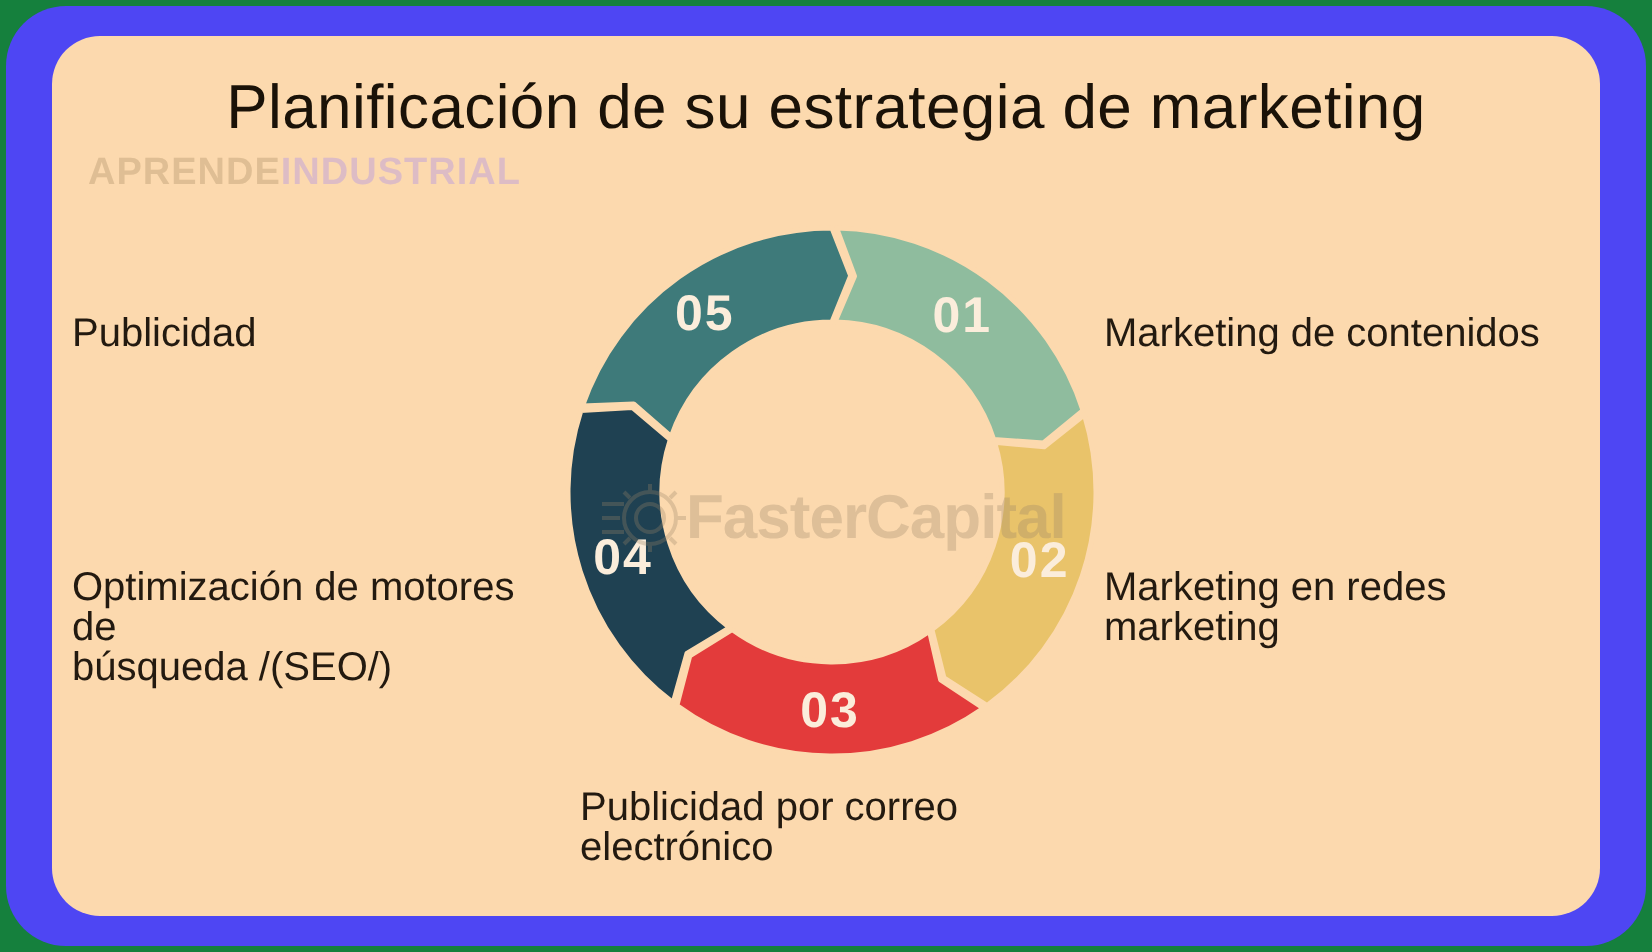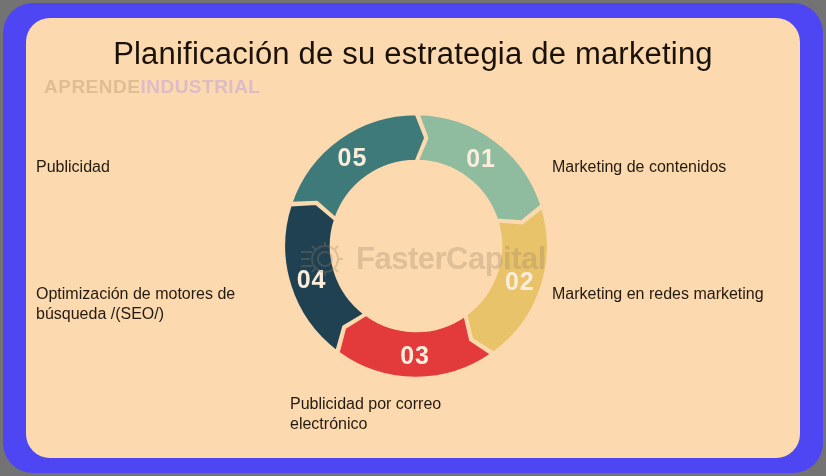--- a/index.html
+++ b/index.html
@@ -6,21 +6,21 @@
     margin: 0;
     padding: 0;
     background: #ffffff;
   }
   #stage {
     position: relative;
     width: 826px;
     height: 476px;
     overflow: hidden;
     font-family: "Liberation Sans", sans-serif;
-    background: #737373;
+    background: #15803d;
   }
   
   .frame {
     position: absolute;
     left: 3px;
     top: 3px;
     width: 820px;
     height: 470px;
     background: #4e46f3;
     border-radius: 30px;
@@ -59,21 +59,21 @@
     opacity: 0.55;
     white-space: nowrap;
     margin-top: 18px;
   }
   .brand .b1 { color: #c9a97f; }
   .brand .b2 { color: #c4a6d8; }
 
   
   .label {
     position: absolute;
-    font-size: 16px;
+    font-size: 20px;
     line-height: 20px;
     color: #231a10;
   }
   .label.l-pub   { left: 10px;  top: 139px; width: 230px; }
   .label.l-seo   { left: 10px;  top: 266px; width: 235px; }
   .label.l-cont  { left: 526px; top: 139px; width: 250px; }
   .label.l-social{ left: 526px; top: 266px; width: 250px; }
   .label.l-email { left: 264px; top: 376px; width: 210px; }
 
   
@@ -95,21 +95,21 @@
 
   
   .fc {
     position: absolute;
     left: 275px;
     top: 216px;
     width: 262px;
     height: 50px;
     display: flex;
     align-items: center;
-    gap: 13px;
+    gap: 0;
     opacity: 0.30;
     pointer-events: none;
   }
   .fc-text {
     font-size: 31px;
     font-weight: bold;
     color: #9a8468;
     letter-spacing: -0.5px;
     white-space: nowrap;
   }

